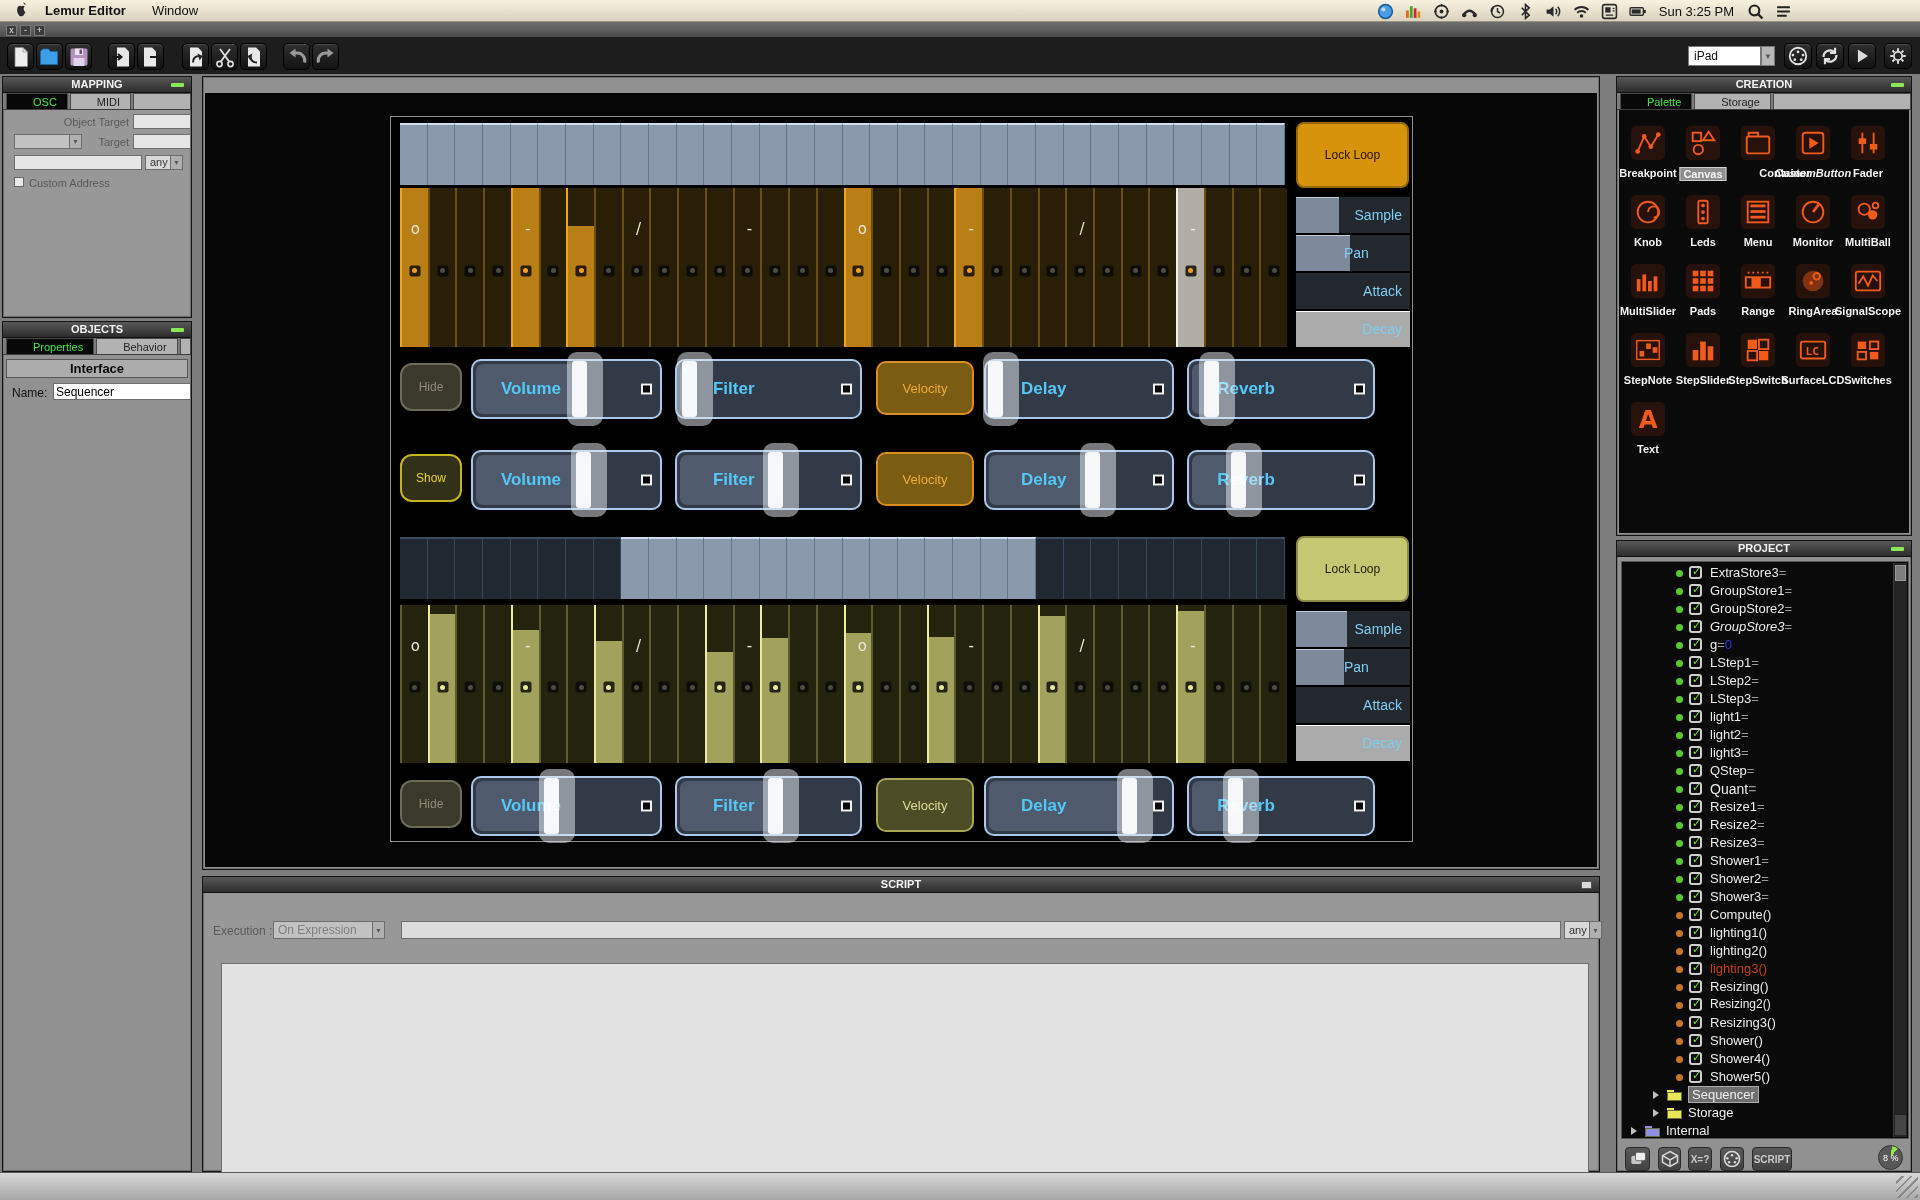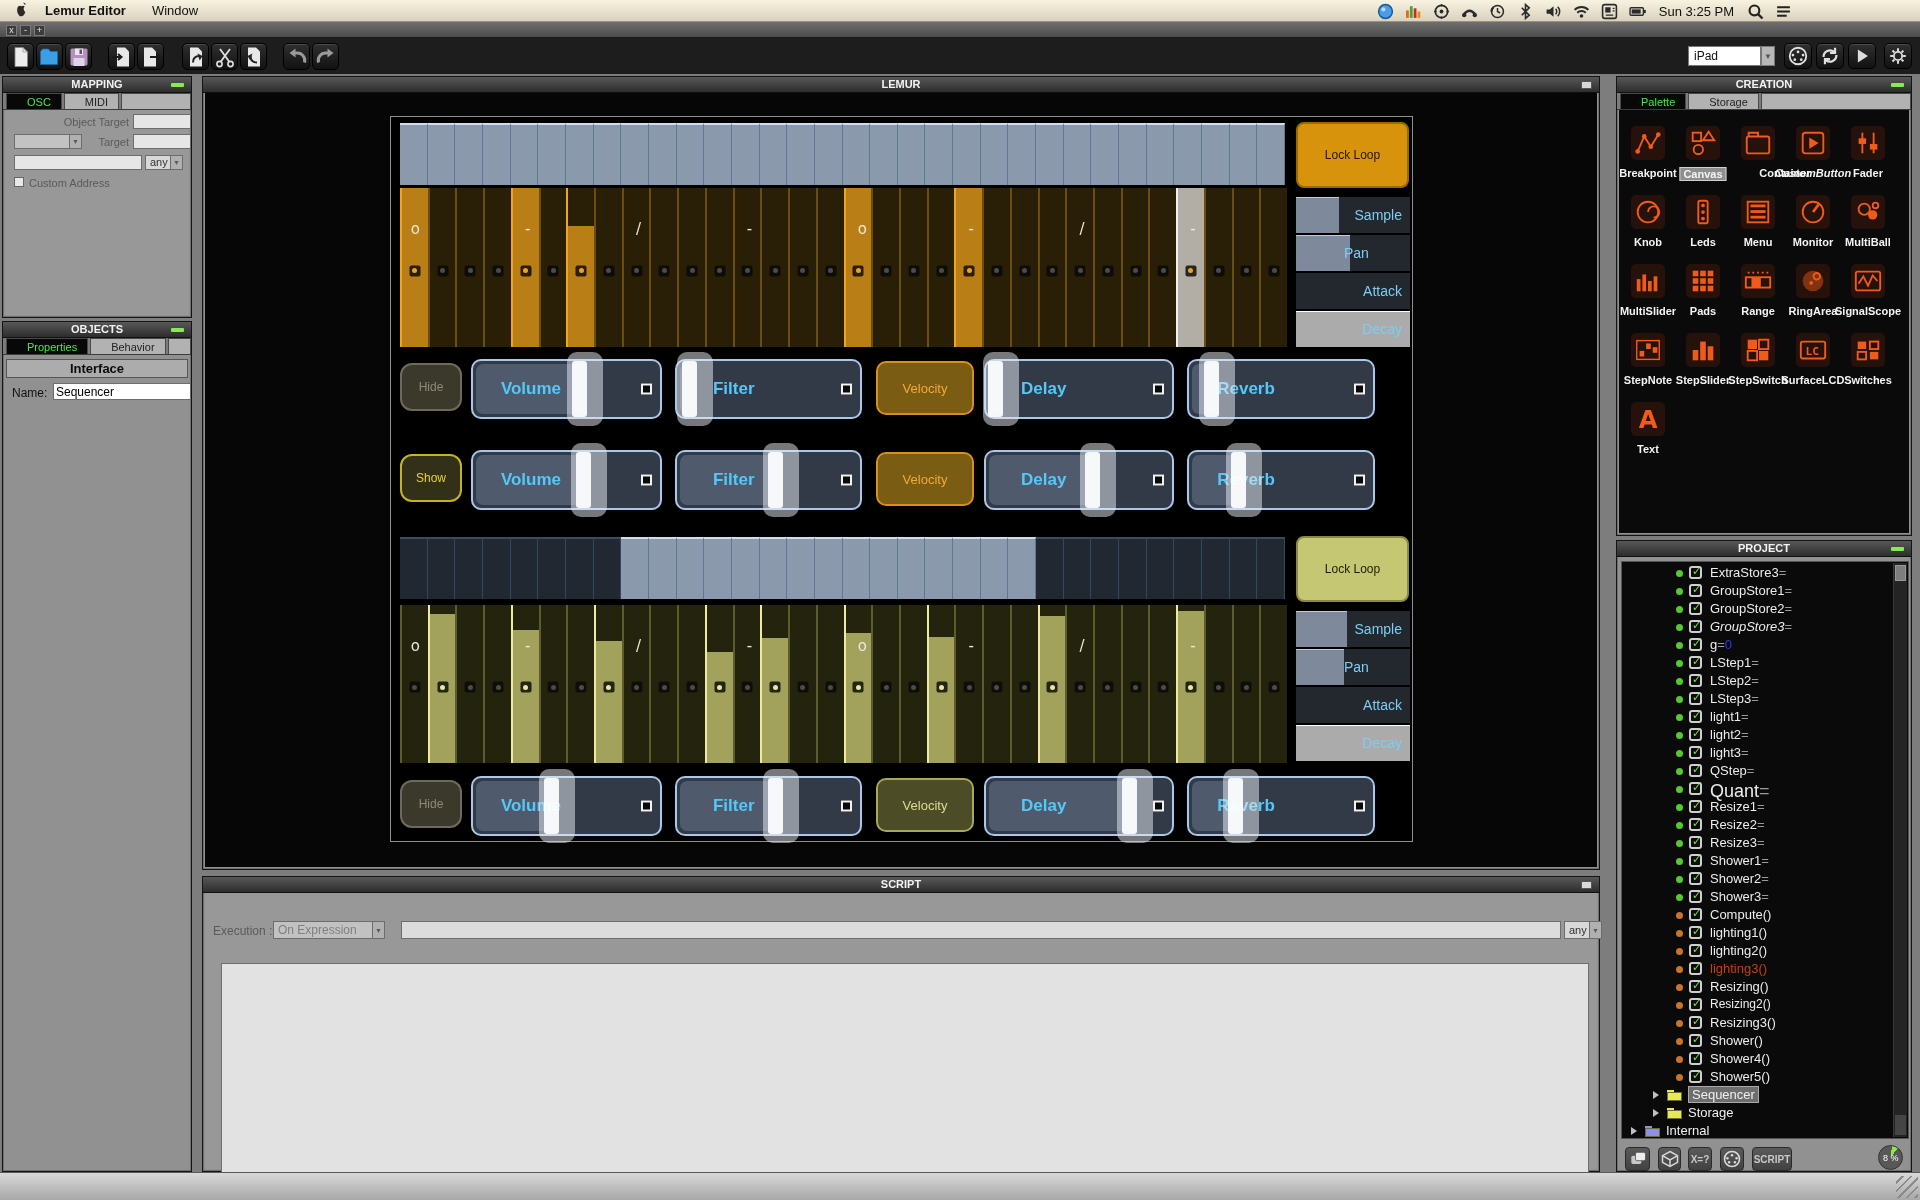--- a/index.html
+++ b/index.html
@@ -35,21 +35,21 @@
     border:1px solid #777; color:#555; font-size:8px; text-align:center; line-height:20px; }
 
   
   .panel { position:absolute; background:#919191; border:1px solid #141414; box-shadow:0 0 0 1px #6f6f6f inset; }
   .panel-header { position:relative; height:16px; background:linear-gradient(#585858,#2d2d2d);
     border-bottom:1px solid #101010; color:#f2f2f2; font-size:11px; font-weight:bold;
     text-align:center; line-height:15px; }
   .min-dash { position:absolute; right:7px; top:6px; width:13px; height:4px; background:#8ae858; border-radius:1px; }
   .header-knob { position:absolute; right:7px; top:4px; width:11px; height:8px; background:#d8d8d8; border:1px solid #555; }
   .tabrow { position:relative; height:17px; background:#7c7c7c; display:flex; padding-left:3px; border-bottom:1px solid #3c3c3c; }
-  .tab { font-size:11px; line-height:14px; padding:1px 10px 0 20px; background:#b2b2b2; color:#222;
+  .tab { font-size:11px; line-height:14px; padding:1px 10px 0 26px; background:#b2b2b2; color:#222;
     border:1px solid #4a4a4a; border-bottom:none; margin-right:2px; }
   .tab.active { background:#080808; color:#46e846; }
   .tab-filler { flex:1; background:#b2b2b2; border:1px solid #4a4a4a; border-bottom:none; }
   .panel-body { position:absolute; left:2px; right:2px; top:33px; bottom:2px; background:#989898; }
 
   .mapping-panel { left:2px; top:76px; width:190px; height:242px; }
   .objects-panel { left:2px; top:321px; width:190px; height:851px; }
   .lemur-panel   { left:202px; top:76px; width:1398px; height:794px; }
   .script-panel  { left:202px; top:876px; width:1398px; height:296px; }
   .creation-panel{ left:1616px; top:76px; width:296px; height:460px; }
@@ -324,24 +324,20 @@
       <div class="tab active">Properties</div>
       <div class="tab">Behavior</div>
       <div class="tab-filler"></div>
     </div>
     <div class="interface-bar">Interface</div>
     <div class="form-label" style="left:9px;top:64px;color:#111;font-size:12px;">Name:</div>
     <input class="mini-input" style="left: 50px; top: 61px; width: 138px; height: 17px; background: rgb(255, 255, 255); font-size: 12px;" value="Sequencer">
   </div>
 
   <div class="panel lemur-panel">
-    <div class="panel-header">
-      <span>LEMUR</span>
-      <span class="header-knob"></span>
-    </div>
     <div class="lemur-body">
       <div class="lemur-canvas" id="lemur-canvas">
           <div style="position: absolute; left: 9px; top: 6px; width: 885px; height: 62px; display: flex;">
             <div style="flex: 1 1 0%; border-right: 1px solid rgb(92, 120, 148); border-top: 2px solid rgb(207, 222, 238); background: rgb(139, 153, 172);"></div>
             <div style="flex: 1 1 0%; border-right: 1px solid rgb(92, 120, 148); border-top: 2px solid rgb(207, 222, 238); background: rgb(139, 153, 172);"></div>
             <div style="flex: 1 1 0%; border-right: 1px solid rgb(92, 120, 148); border-top: 2px solid rgb(207, 222, 238); background: rgb(139, 153, 172);"></div>
             <div style="flex: 1 1 0%; border-right: 1px solid rgb(92, 120, 148); border-top: 2px solid rgb(207, 222, 238); background: rgb(139, 153, 172);"></div>
             <div style="flex: 1 1 0%; border-right: 1px solid rgb(92, 120, 148); border-top: 2px solid rgb(207, 222, 238); background: rgb(139, 153, 172);"></div>
             <div style="flex: 1 1 0%; border-right: 1px solid rgb(92, 120, 148); border-top: 2px solid rgb(207, 222, 238); background: rgb(139, 153, 172);"></div>
             <div style="flex: 1 1 0%; border-right: 1px solid rgb(92, 120, 148); border-top: 2px solid rgb(207, 222, 238); background: rgb(139, 153, 172);"></div>
@@ -1200,21 +1196,21 @@
           <div style="position: absolute; left: 67px; top: 2px; width: 13px; height: 13px; background: rgb(12, 12, 12); border: 2px solid rgb(207, 207, 207); border-radius: 3px;">
             <div style="position: absolute; left: 1px; top: -3px; color: rgb(125, 224, 58); font-size: 11px; font-weight: bold;">✓</div>
           </div>
           <div style="position: absolute; left: 88px; top: 1px; font-size: 13px; white-space: nowrap;"><span style="color: rgb(236, 236, 236);">QStep</span><span style="color: rgb(154, 154, 154);">=</span></div>
         </div>
         <div style="position: absolute; left: 0px; top: 218px; width: 270px; height: 18px;">
           <div style="position: absolute; left: 54px; top: 6px; width: 7px; height: 7px; border-radius: 50%; background: rgb(85, 200, 50);"></div>
           <div style="position: absolute; left: 67px; top: 2px; width: 13px; height: 13px; background: rgb(12, 12, 12); border: 2px solid rgb(207, 207, 207); border-radius: 3px;">
             <div style="position: absolute; left: 1px; top: -3px; color: rgb(125, 224, 58); font-size: 11px; font-weight: bold;">✓</div>
           </div>
-          <div style="position: absolute; left: 88px; top: 1px; font-size: 18px; white-space: nowrap;"><span style="color: rgb(236, 236, 236);">Quant</span><span style="color: rgb(154, 154, 154);">=</span></div>
+          <div style="position: absolute; left: 88px; top: 1px; font-size: 14px; white-space: nowrap;"><span style="color: rgb(236, 236, 236);">Quant</span><span style="color: rgb(154, 154, 154);">=</span></div>
         </div>
         <div style="position: absolute; left: 0px; top: 236px; width: 270px; height: 18px;">
           <div style="position: absolute; left: 54px; top: 6px; width: 7px; height: 7px; border-radius: 50%; background: rgb(85, 200, 50);"></div>
           <div style="position: absolute; left: 67px; top: 2px; width: 13px; height: 13px; background: rgb(12, 12, 12); border: 2px solid rgb(207, 207, 207); border-radius: 3px;">
             <div style="position: absolute; left: 1px; top: -3px; color: rgb(125, 224, 58); font-size: 11px; font-weight: bold;">✓</div>
           </div>
           <div style="position: absolute; left: 88px; top: 1px; font-size: 13px; white-space: nowrap;"><span style="color: rgb(236, 236, 236);">Resize1</span><span style="color: rgb(154, 154, 154);">=</span></div>
         </div>
         <div style="position: absolute; left: 0px; top: 254px; width: 270px; height: 18px;">
           <div style="position: absolute; left: 54px; top: 6px; width: 7px; height: 7px; border-radius: 50%; background: rgb(85, 200, 50);"></div>

